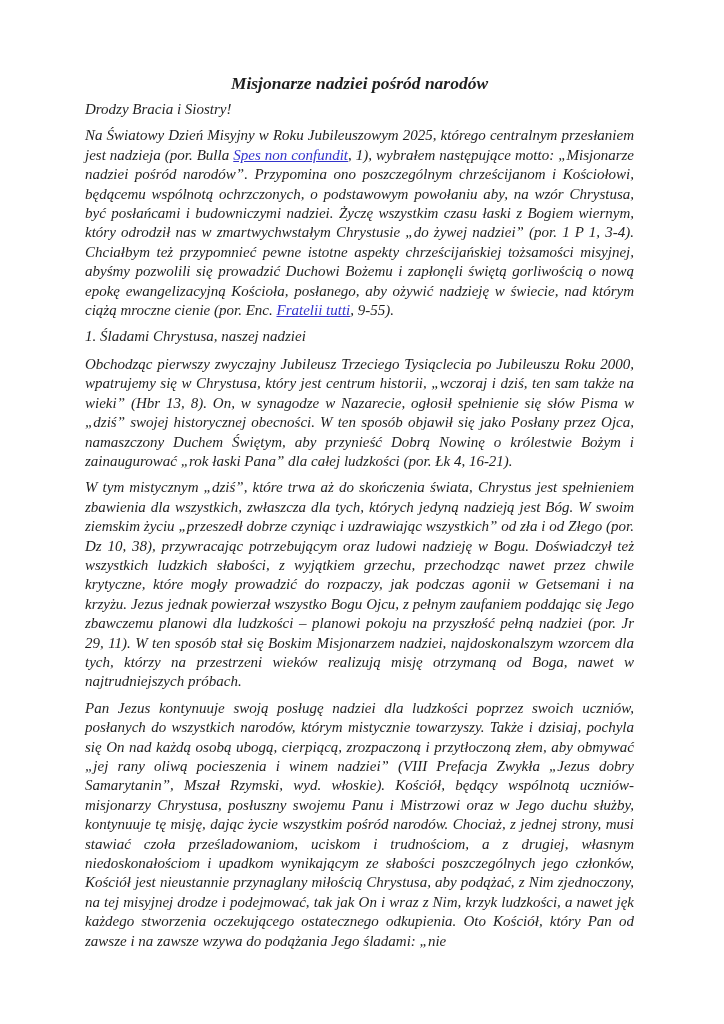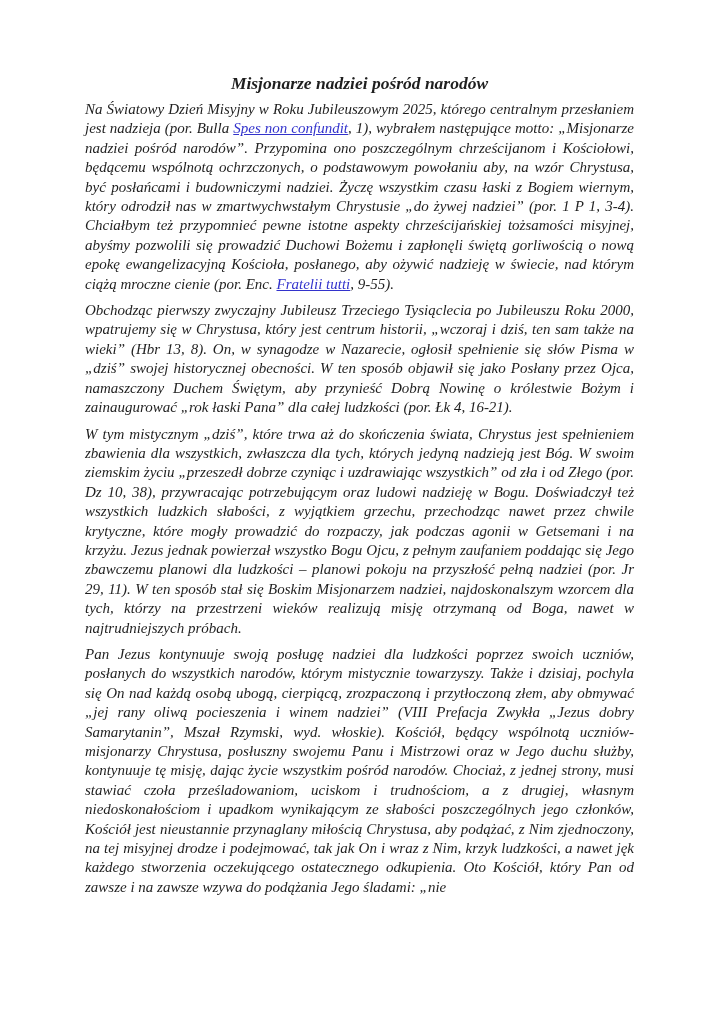--- a/index.html
+++ b/index.html
@@ -43,18 +43,20 @@
     color: var(--link-color, #3333cc);
     cursor: pointer;
   }
 </style>
 </head>
 <body>
 
 <div class="page">
   <div class="content">
       <h1 class="block title">Misjonarze nadziei pośród narodów</h1>
+      <p class="block salutation">Drodzy Bracia i Siostry!</p>
       <p class="block para">Na Światowy Dzień Misyjny w Roku Jubileuszowym 2025, którego centralnym przesłaniem jest nadzieja (por. Bulla <a class="doclink" href="#">Spes non confundit</a>, 1), wybrałem następujące motto: „Misjonarze nadziei pośród narodów”. Przypomina ono poszczególnym chrześcijanom i Kościołowi, będącemu wspólnotą ochrzczonych, o podstawowym powołaniu aby, na wzór Chrystusa, być posłańcami i budowniczymi nadziei. Życzę wszystkim czasu łaski z Bogiem wiernym, który odrodził nas w zmartwychwstałym Chrystusie „do żywej nadziei” (por. 1 P 1, 3-4). Chciałbym też przypomnieć pewne istotne aspekty chrześcijańskiej tożsamości misyjnej, abyśmy pozwolili się prowadzić Duchowi Bożemu i zapłonęli świętą gorliwością o nową epokę ewangelizacyjną Kościoła, posłanego, aby ożywić nadzieję w świecie, nad którym ciążą mroczne cienie (por. Enc. <a class="doclink" href="#">Fratelii tutti</a>, 9-55).</p>
+      <p class="block heading">1. Śladami Chrystusa, naszej nadziei</p>
       <p class="block para">Obchodząc pierwszy zwyczajny Jubileusz Trzeciego Tysiąclecia po Jubileuszu Roku 2000, wpatrujemy się w Chrystusa, który jest centrum historii, „wczoraj i dziś, ten sam także na wieki” (Hbr 13, 8). On, w synagodze w Nazarecie, ogłosił spełnienie się słów Pisma w „dziś” swojej historycznej obecności. W ten sposób objawił się jako Posłany przez Ojca, namaszczony Duchem Świętym, aby przynieść Dobrą Nowinę o królestwie Bożym i zainaugurować „rok łaski Pana” dla całej ludzkości (por. Łk 4, 16-21).</p>
       <p class="block para">W tym mistycznym „dziś”, które trwa aż do skończenia świata, Chrystus jest spełnieniem zbawienia dla wszystkich, zwłaszcza dla tych, których jedyną nadzieją jest Bóg. W swoim ziemskim życiu „przeszedł dobrze czyniąc i uzdrawiając wszystkich” od zła i od Złego (por. Dz 10, 38), przywracając potrzebującym oraz ludowi nadzieję w Bogu. Doświadczył też wszystkich ludzkich słabości, z wyjątkiem grzechu, przechodząc nawet przez chwile krytyczne, które mogły prowadzić do rozpaczy, jak podczas agonii w Getsemani i na krzyżu. Jezus jednak powierzał wszystko Bogu Ojcu, z pełnym zaufaniem poddając się Jego zbawczemu planowi dla ludzkości – planowi pokoju na przyszłość pełną nadziei (por. Jr 29, 11). W ten sposób stał się Boskim Misjonarzem nadziei, najdoskonalszym wzorcem dla tych, którzy na przestrzeni wieków realizują misję otrzymaną od Boga, nawet w najtrudniejszych próbach.</p>
       <p class="block para">Pan Jezus kontynuuje swoją posługę nadziei dla ludzkości poprzez swoich uczniów, posłanych do wszystkich narodów, którym mistycznie towarzyszy. Także i dzisiaj, pochyla się On nad każdą osobą ubogą, cierpiącą, zrozpaczoną i przytłoczoną złem, aby obmywać „jej rany oliwą pocieszenia i winem nadziei” (VIII Prefacja Zwykła „Jezus dobry Samarytanin”, Mszał Rzymski, wyd. włoskie). Kościół, będący wspólnotą uczniów-misjonarzy Chrystusa, posłuszny swojemu Panu i Mistrzowi oraz w Jego duchu służby, kontynuuje tę misję, dając życie wszystkim pośród narodów. Chociaż, z jednej strony, musi stawiać czoła prześladowaniom, uciskom i trudnościom, a z drugiej, własnym niedoskonałościom i upadkom wynikającym ze słabości poszczególnych jego członków, Kościół jest nieustannie przynaglany miłością Chrystusa, aby podążać, z Nim zjednoczony, na tej misyjnej drodze i podejmować, tak jak On i wraz z Nim, krzyk ludzkości, a nawet jęk każdego stworzenia oczekującego ostatecznego odkupienia. Oto Kościół, który Pan od zawsze i na zawsze wzywa do podążania Jego śladami: „nie</p>
     </div>
 </div>
 
 </body></html>

